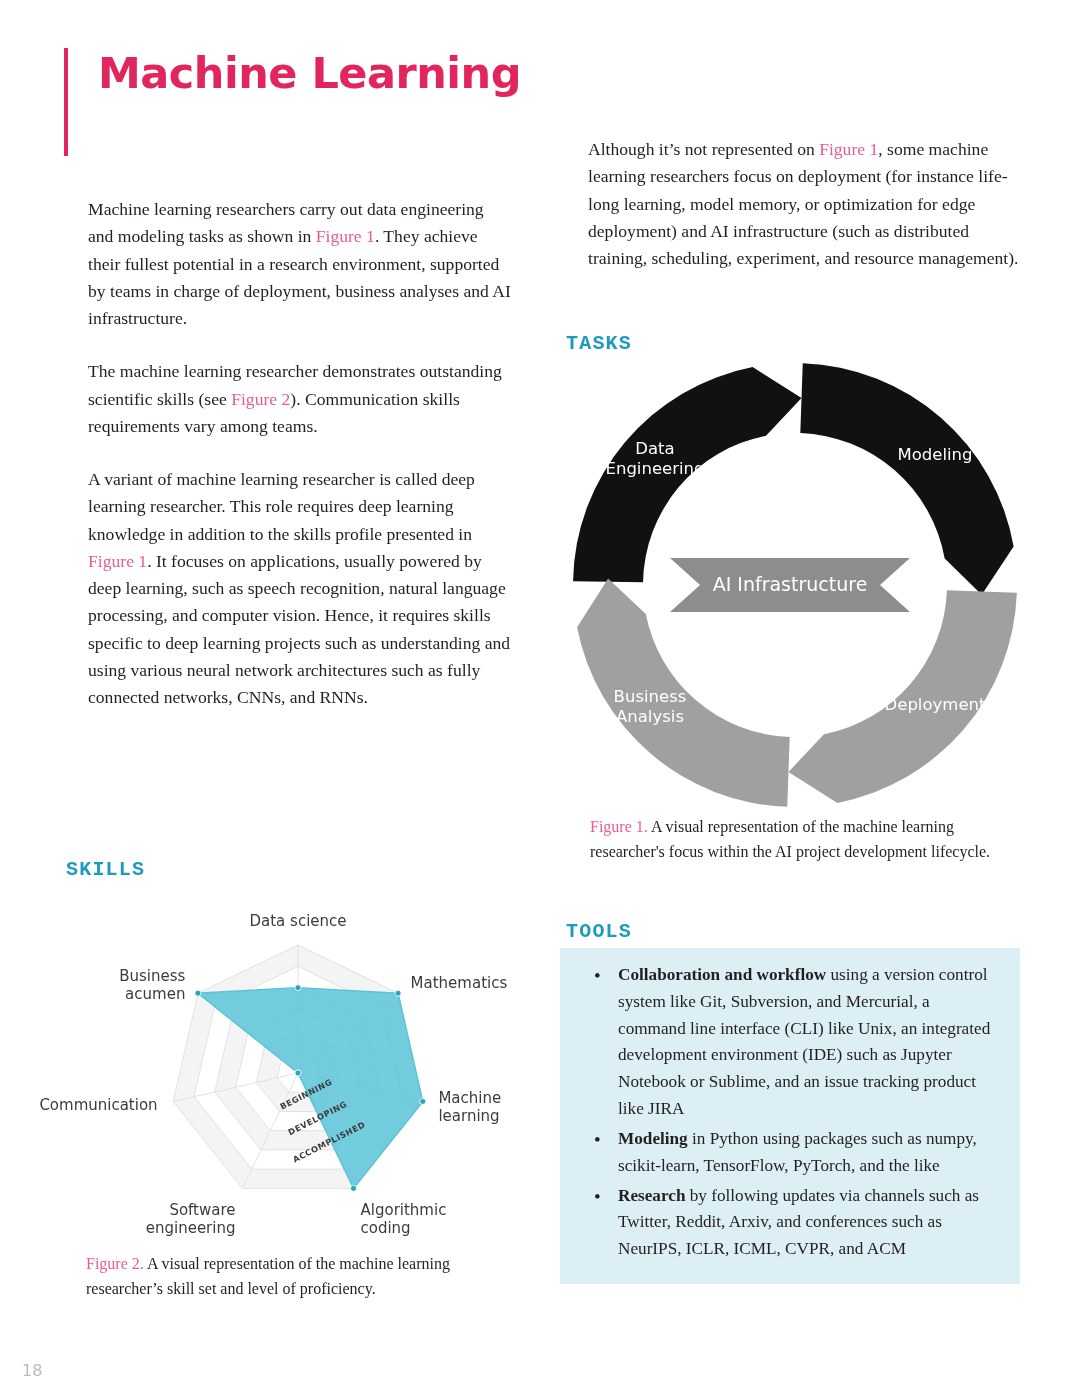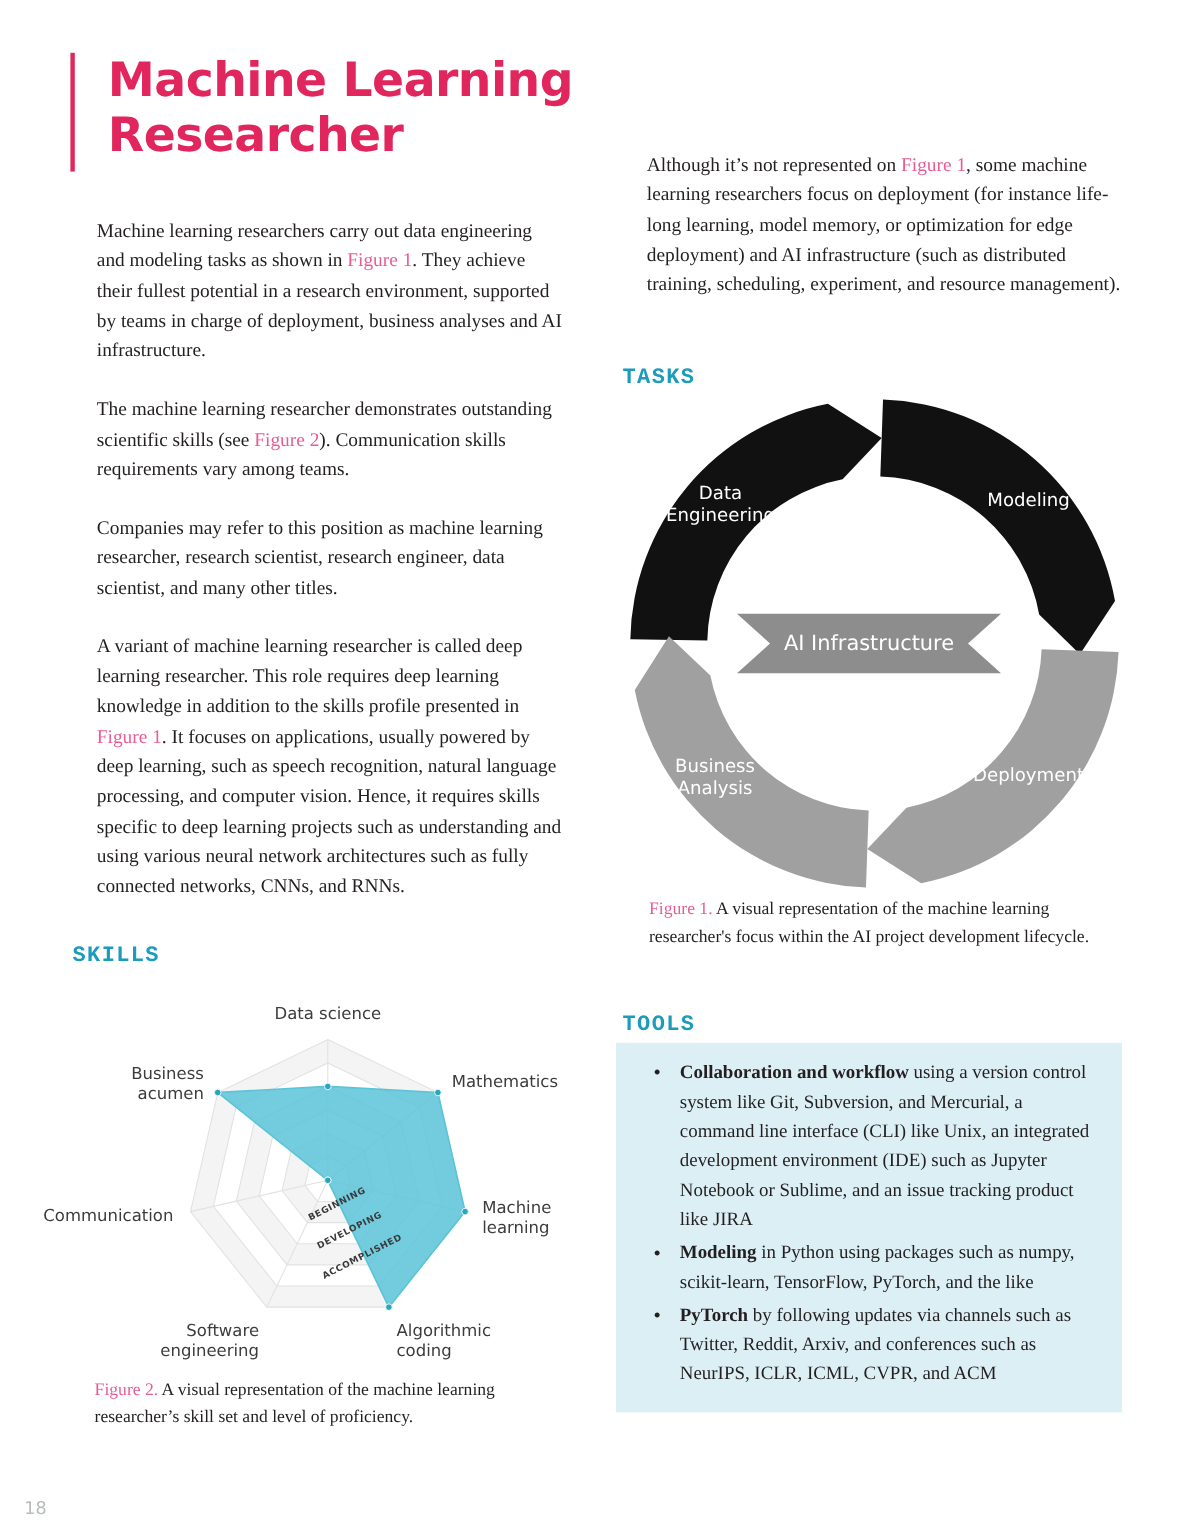--- a/index.html
+++ b/index.html
@@ -102,28 +102,26 @@
 </style>
 </head>
 <body>
 
 <div class="page">
 
   <div class="title-wrap">
     <div class="title-bar"></div>
     <div class="title-text">
       <div>Machine Learning</div>
-      <div>Researcher</div>
     </div>
   </div>
 
   <div class="col-left">
     <p class="body" id="lp1"><span>Machine learning researchers carry out data engineering and modeling tasks as shown in </span><span class="figref">Figure 1</span><span>. They achieve their fullest potential in a research environment, supported by teams in charge of deployment, business analyses and AI infrastructure.</span></p>
     <p class="body" id="lp2"><span>The machine learning researcher demonstrates outstanding scientific skills (see </span><span class="figref">Figure 2</span><span>). Communication skills requirements vary among teams.</span></p>
-    <p class="body" id="lp3"><span>Companies may refer to this position as machine learning researcher, research scientist, research engineer, data scientist, and many other titles.</span></p>
     <p class="body" id="lp4"><span>A variant of machine learning researcher is called deep learning researcher. This role requires deep learning knowledge in addition to the skills profile presented in </span><span class="figref">Figure 1</span><span>. It focuses on applications, usually powered by deep learning, such as speech recognition, natural language processing, and computer vision. Hence, it requires skills specific to deep learning projects such as understanding and using various neural network architectures such as fully connected networks, CNNs, and RNNs.</span></p>
   </div>
 
   <div class="col-right">
     <p class="body" id="rp1"><span>Although it’s not represented on </span><span class="figref">Figure 1</span><span>, some machine learning researchers focus on deployment (for instance life-long learning, model memory, or optimization for edge deployment) and AI infrastructure (such as distributed training, scheduling, experiment, and resource management).</span></p>
   </div>
 
   <div class="sec-head" id="tasks-head">TASKS</div>
 
   <div id="tasks-figure">
@@ -162,21 +160,21 @@
   <div class="caption" id="fig1-caption">
     <span class="lbl">Figure 1.</span><span> A visual representation of the machine learning researcher's focus within the AI project development lifecycle.</span>
   </div>
 
   <div class="sec-head" id="tools-head">TOOLS</div>
 
   <div id="tools-box">
     <ul>
       <li><b>Collaboration and workflow</b><span> using a version control system like Git, Subversion, and Mercurial, a command line interface (CLI) like Unix, an integrated development environment (IDE) such as Jupyter Notebook or Sublime, and an issue tracking product like JIRA</span></li>
       <li><b>Modeling</b><span> in Python using packages such as numpy, scikit-learn, TensorFlow, PyTorch, and the like</span></li>
-      <li><b>PyTorch</b><span> by following updates via channels such as Twitter, Reddit, Arxiv, and conferences such as NeurIPS, ICLR, ICML, CVPR, and ACM</span></li>
+      <li><b>Research</b><span> by following updates via channels such as Twitter, Reddit, Arxiv, and conferences such as NeurIPS, ICLR, ICML, CVPR, and ACM</span></li>
     </ul>
   </div>
 
   <div class="sec-head" id="skills-head">SKILLS</div>
 
   <div id="skills-figure">
     <svg width="470" height="350" viewBox="0 0 470 350" id="radar-svg">
         <polygon points="238.00,60.00 338.07,108.19 362.79,216.48 293.54,303.32 182.46,303.32 113.21,216.48 137.93,108.19" fill="#f4f4f4" stroke="#e2e2e2" stroke-width="1"></polygon>
         <polygon points="238.00,81.33 321.40,121.49 341.99,211.74 284.28,284.10 191.72,284.10 134.01,211.74 154.60,121.49" fill="#ffffff" stroke="#e2e2e2" stroke-width="1"></polygon>
         <polygon points="238.00,102.67 304.72,134.80 321.19,206.99 275.02,264.88 200.98,264.88 154.81,206.99 171.28,134.80" fill="#f4f4f4" stroke="#e2e2e2" stroke-width="1"></polygon>

